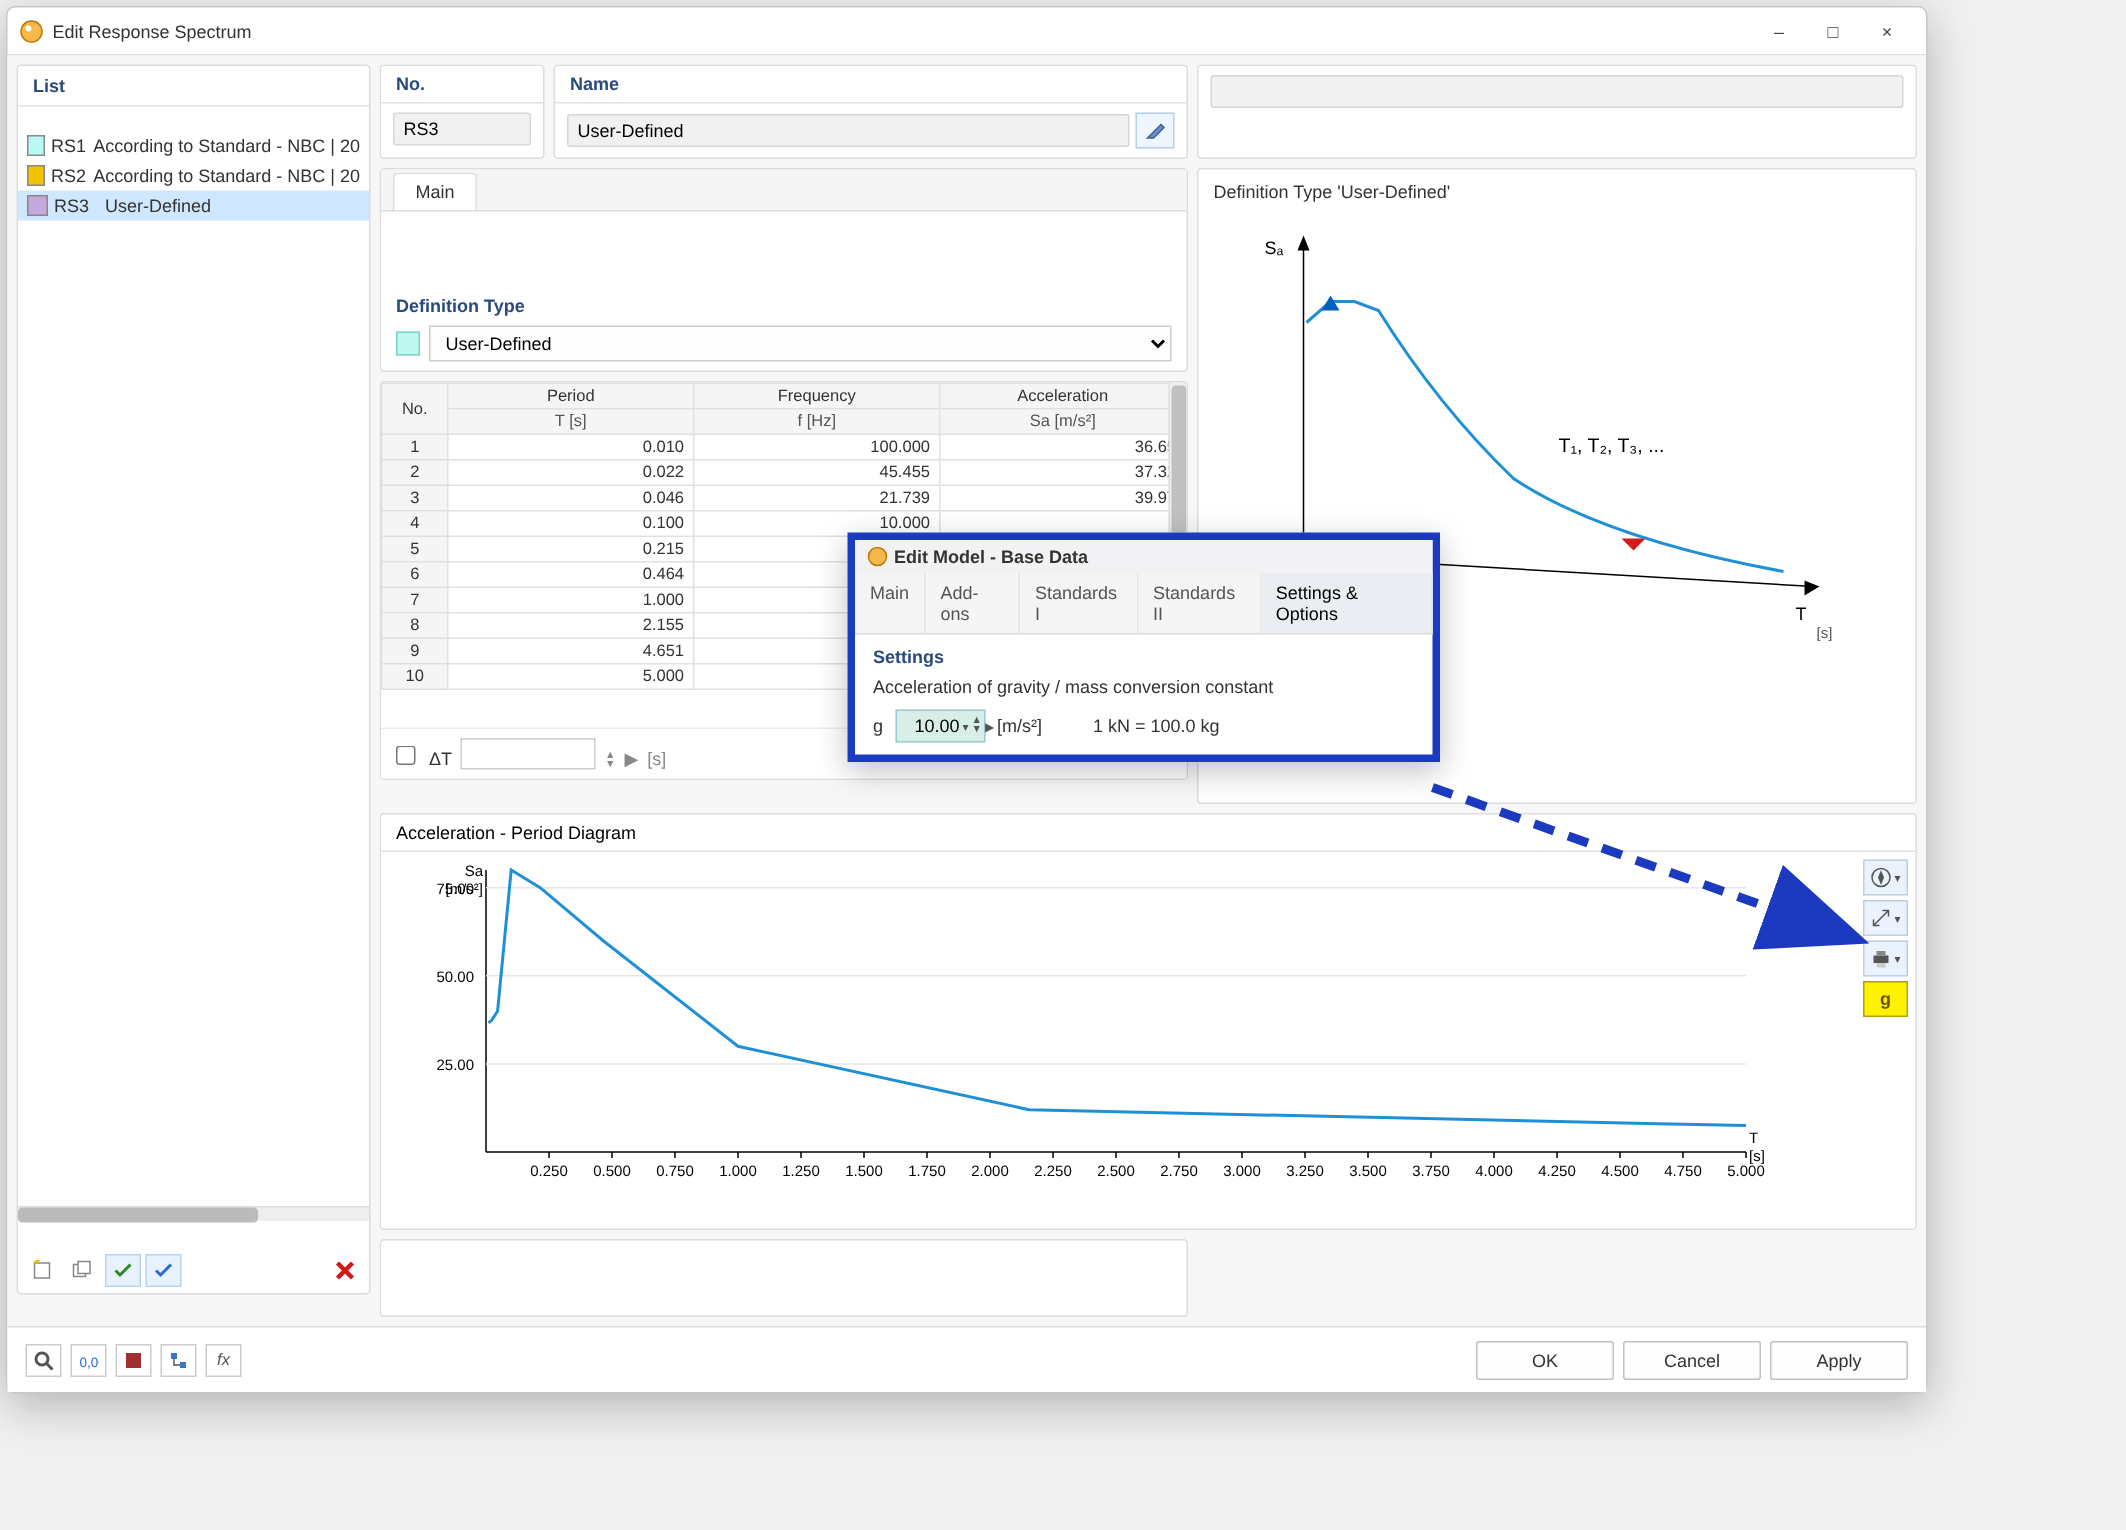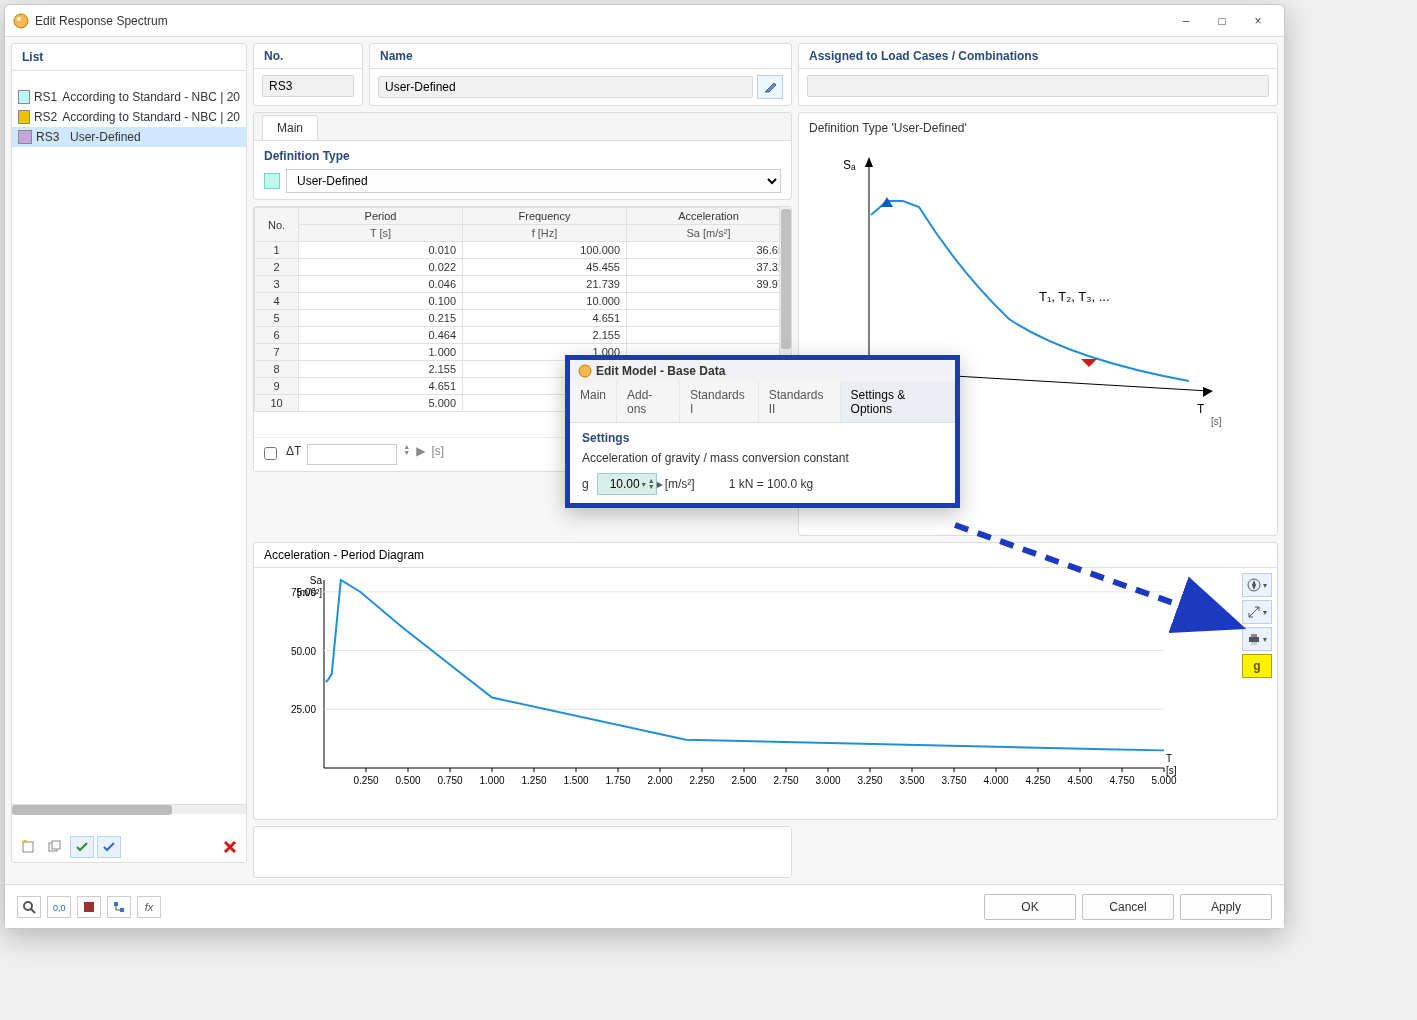--- a/index.html
+++ b/index.html
@@ -204,21 +204,21 @@
   .tbl td.rownum { background: #f5f5f5; width: 44px; }
   .tbl-scroll { flex: 1; overflow: hidden; position: relative; }
   .tbl-scroll .scrollbar {
     position: absolute; right: 0; top: 0; bottom: 0; width: 12px;
     background: #eee; border-left: 1px solid #ddd;
   }
   .tbl-scroll .scrollbar .sthumb {
     position: absolute; left: 1px; top: 2px; width: 10px; height: 140px;
     background: #c0c0c0; border-radius: 3px;
   }
-  .dT-row { display: flex; align-items: flex-start; gap: 6px; padding: 6px; background: #fff; border-top:1px solid #eee;}
+  .dT-row { display: flex; align-items: flex-end; gap: 6px; padding: 6px; background: #fff; border-top:1px solid #eee;}
   .dT-row input[type="text"] { width: 90px; padding: 2px 4px; border:1px solid #ccc; }
 
   .def-preview { padding: 8px 10px; }
   .def-preview .title { font-size: 12px; margin-bottom: 6px; color: #333; }
 
   .diagram-card { height: 278px; display: flex; flex-direction: column; }
   .diagram-body { flex: 1; position: relative; }
 
   .side-toolbar {
     position: absolute;
@@ -400,34 +400,33 @@
           <div class="card-body name-row">
             <input class="readonly-input" value="User-Defined" style="">
             <span class="icon-btn" style="width:26px;height:24px;border:1px solid #b7cfe8;background:#eef6ff;">
               <svg width="14" height="14">
                   <path d="M2 12 L4 10 L11 3 L13 5 L6 12 L2 12 Z" fill="#6a90d0" stroke="#3c6090"></path>
                 </svg>
             </span>
           </div>
         </div>
         <div class="card">
-          <div class="card-label">Assigned to Load Cases / Combinations</div>
           <div class="card-body"><input class="readonly-input" readonly="" value="" style=""></div>
         </div>
       </div>
 
       <div class="mid-grid">
 
         <div class="left-mid">
           <div class="card" style="flex:0 0 auto;">
             <div class="tab-bar">
               <div class="tab">Main</div>
             </div>
             <div class="def-type">
-              <div class="panel-label" style="border:none;padding:2px 0 6px 0;">Definition Type</div>
+              <div class="panel-label" style="border:none;padding:2px 0 6px 0;margin-top:48px;">Definition Type</div>
               <div class="select-wrap">
                 <span class="chip2"></span>
                 <select>
                   <option>User-Defined</option>
                 </select>
               </div>
             </div>
           </div>
 
           <div class="card pa-table">

